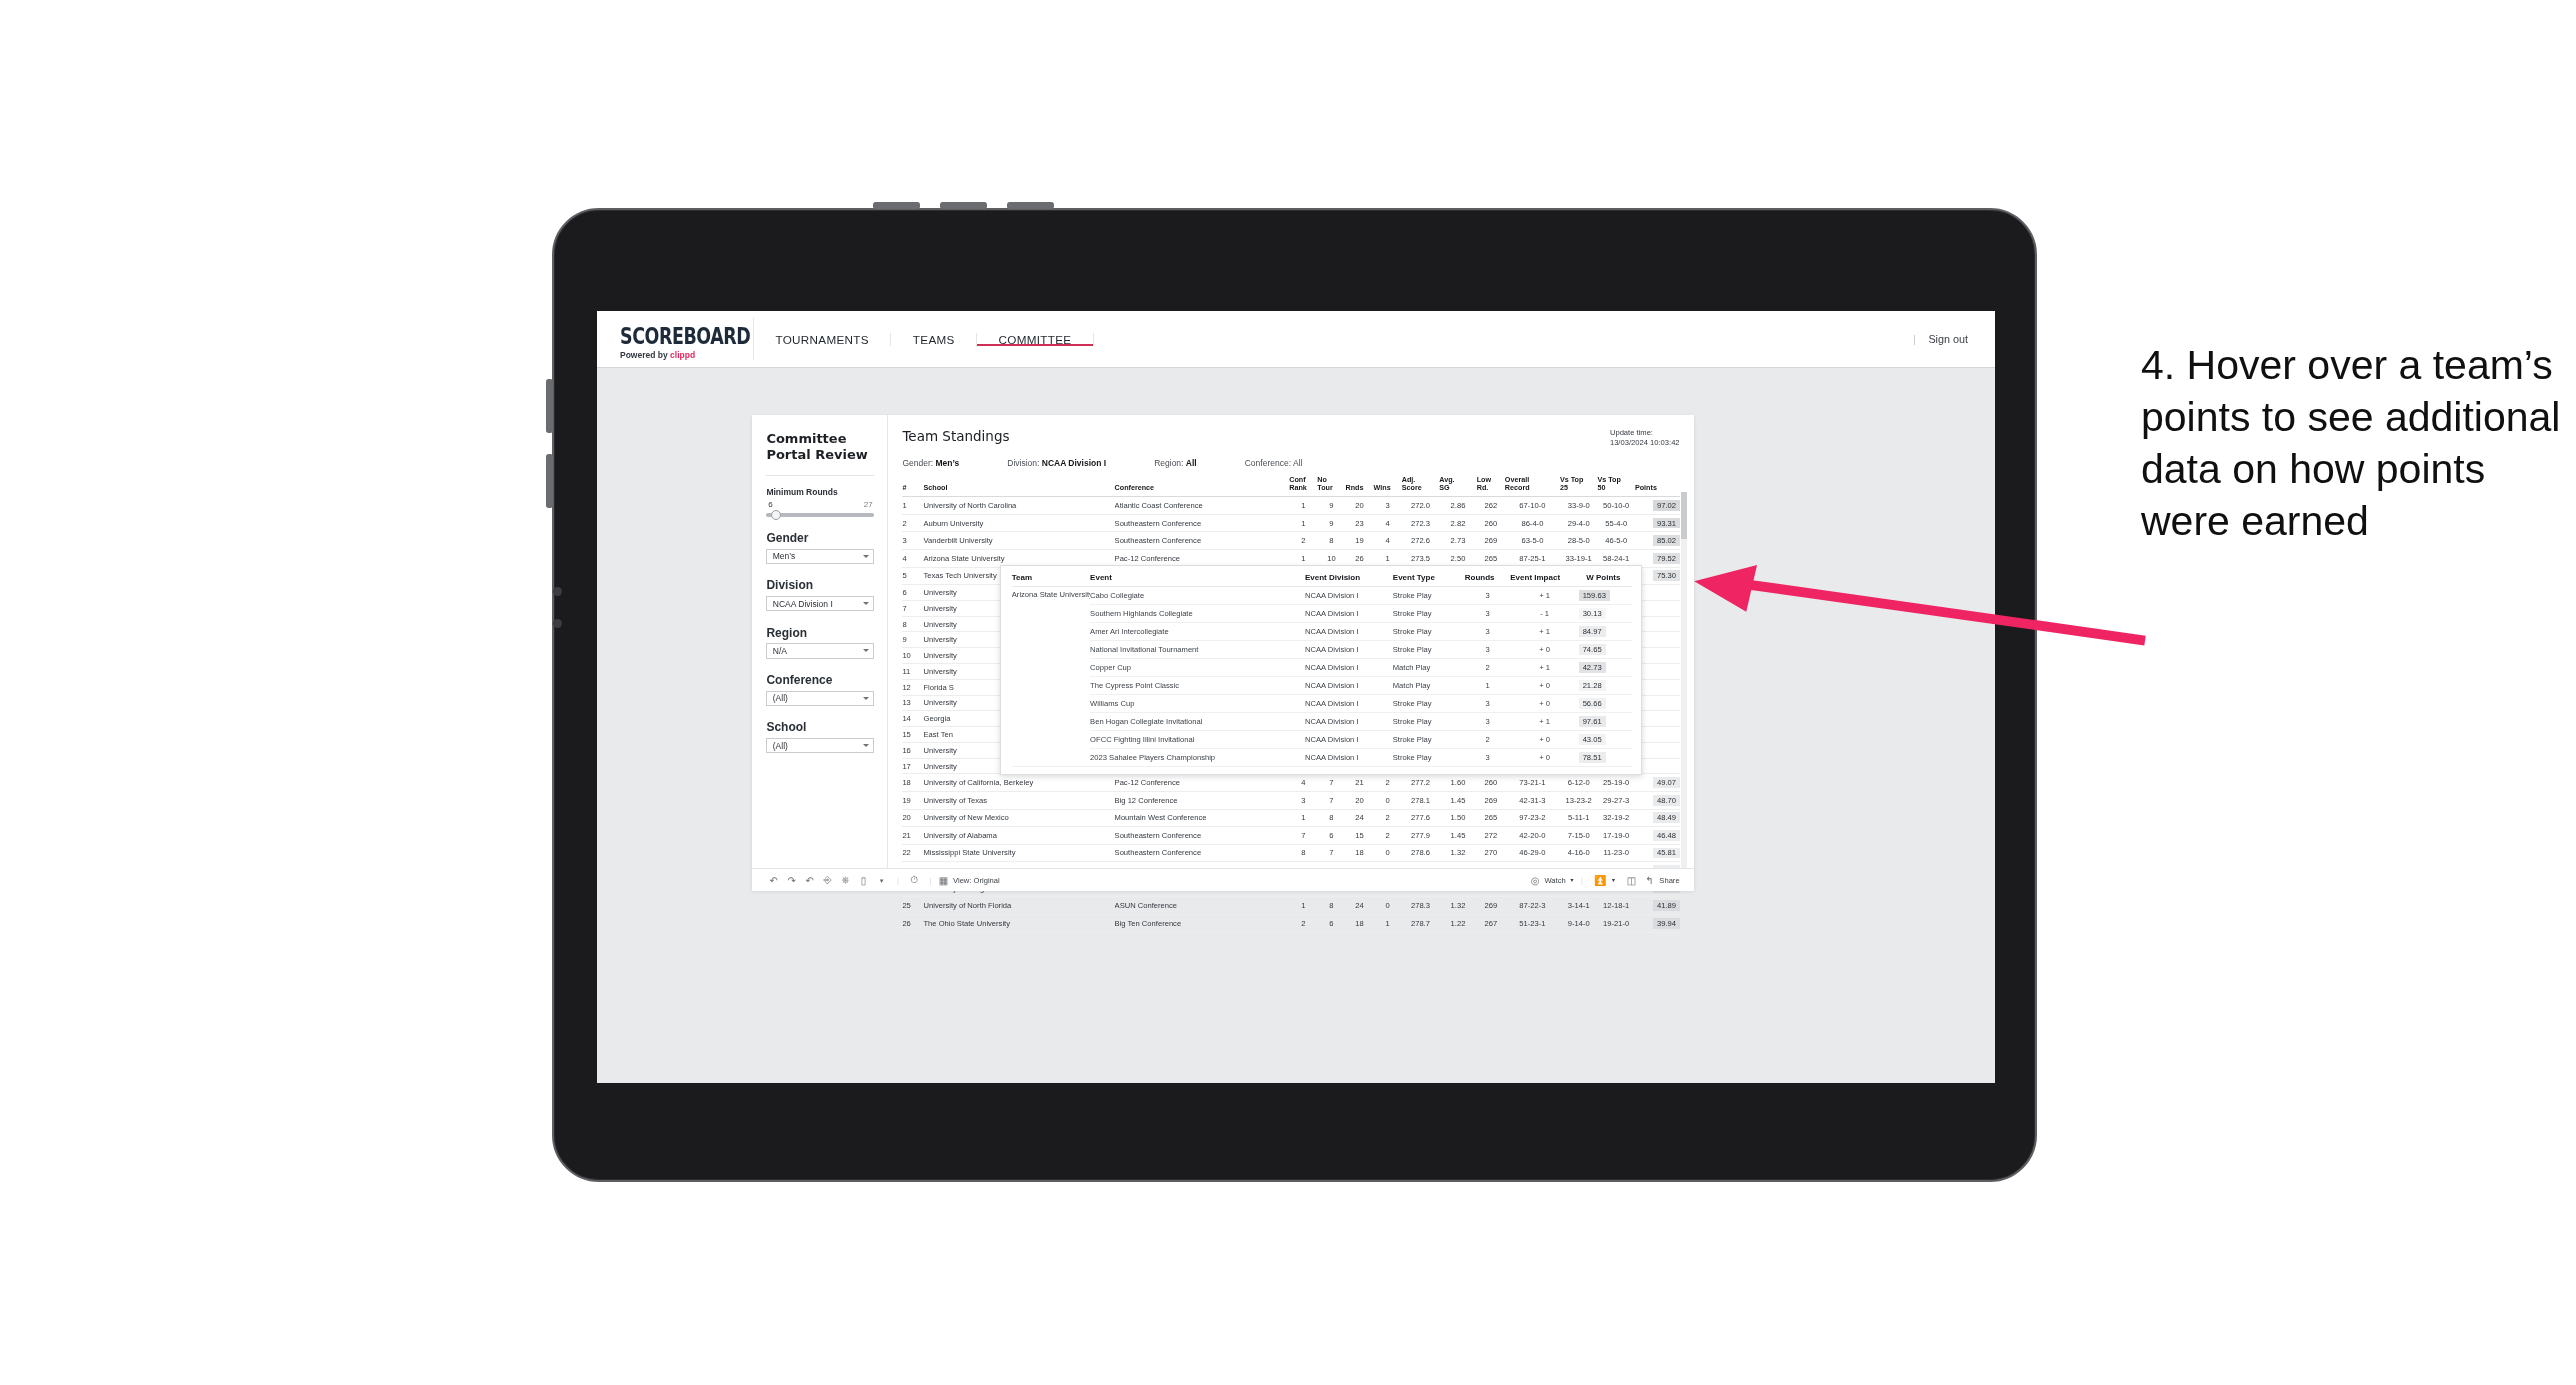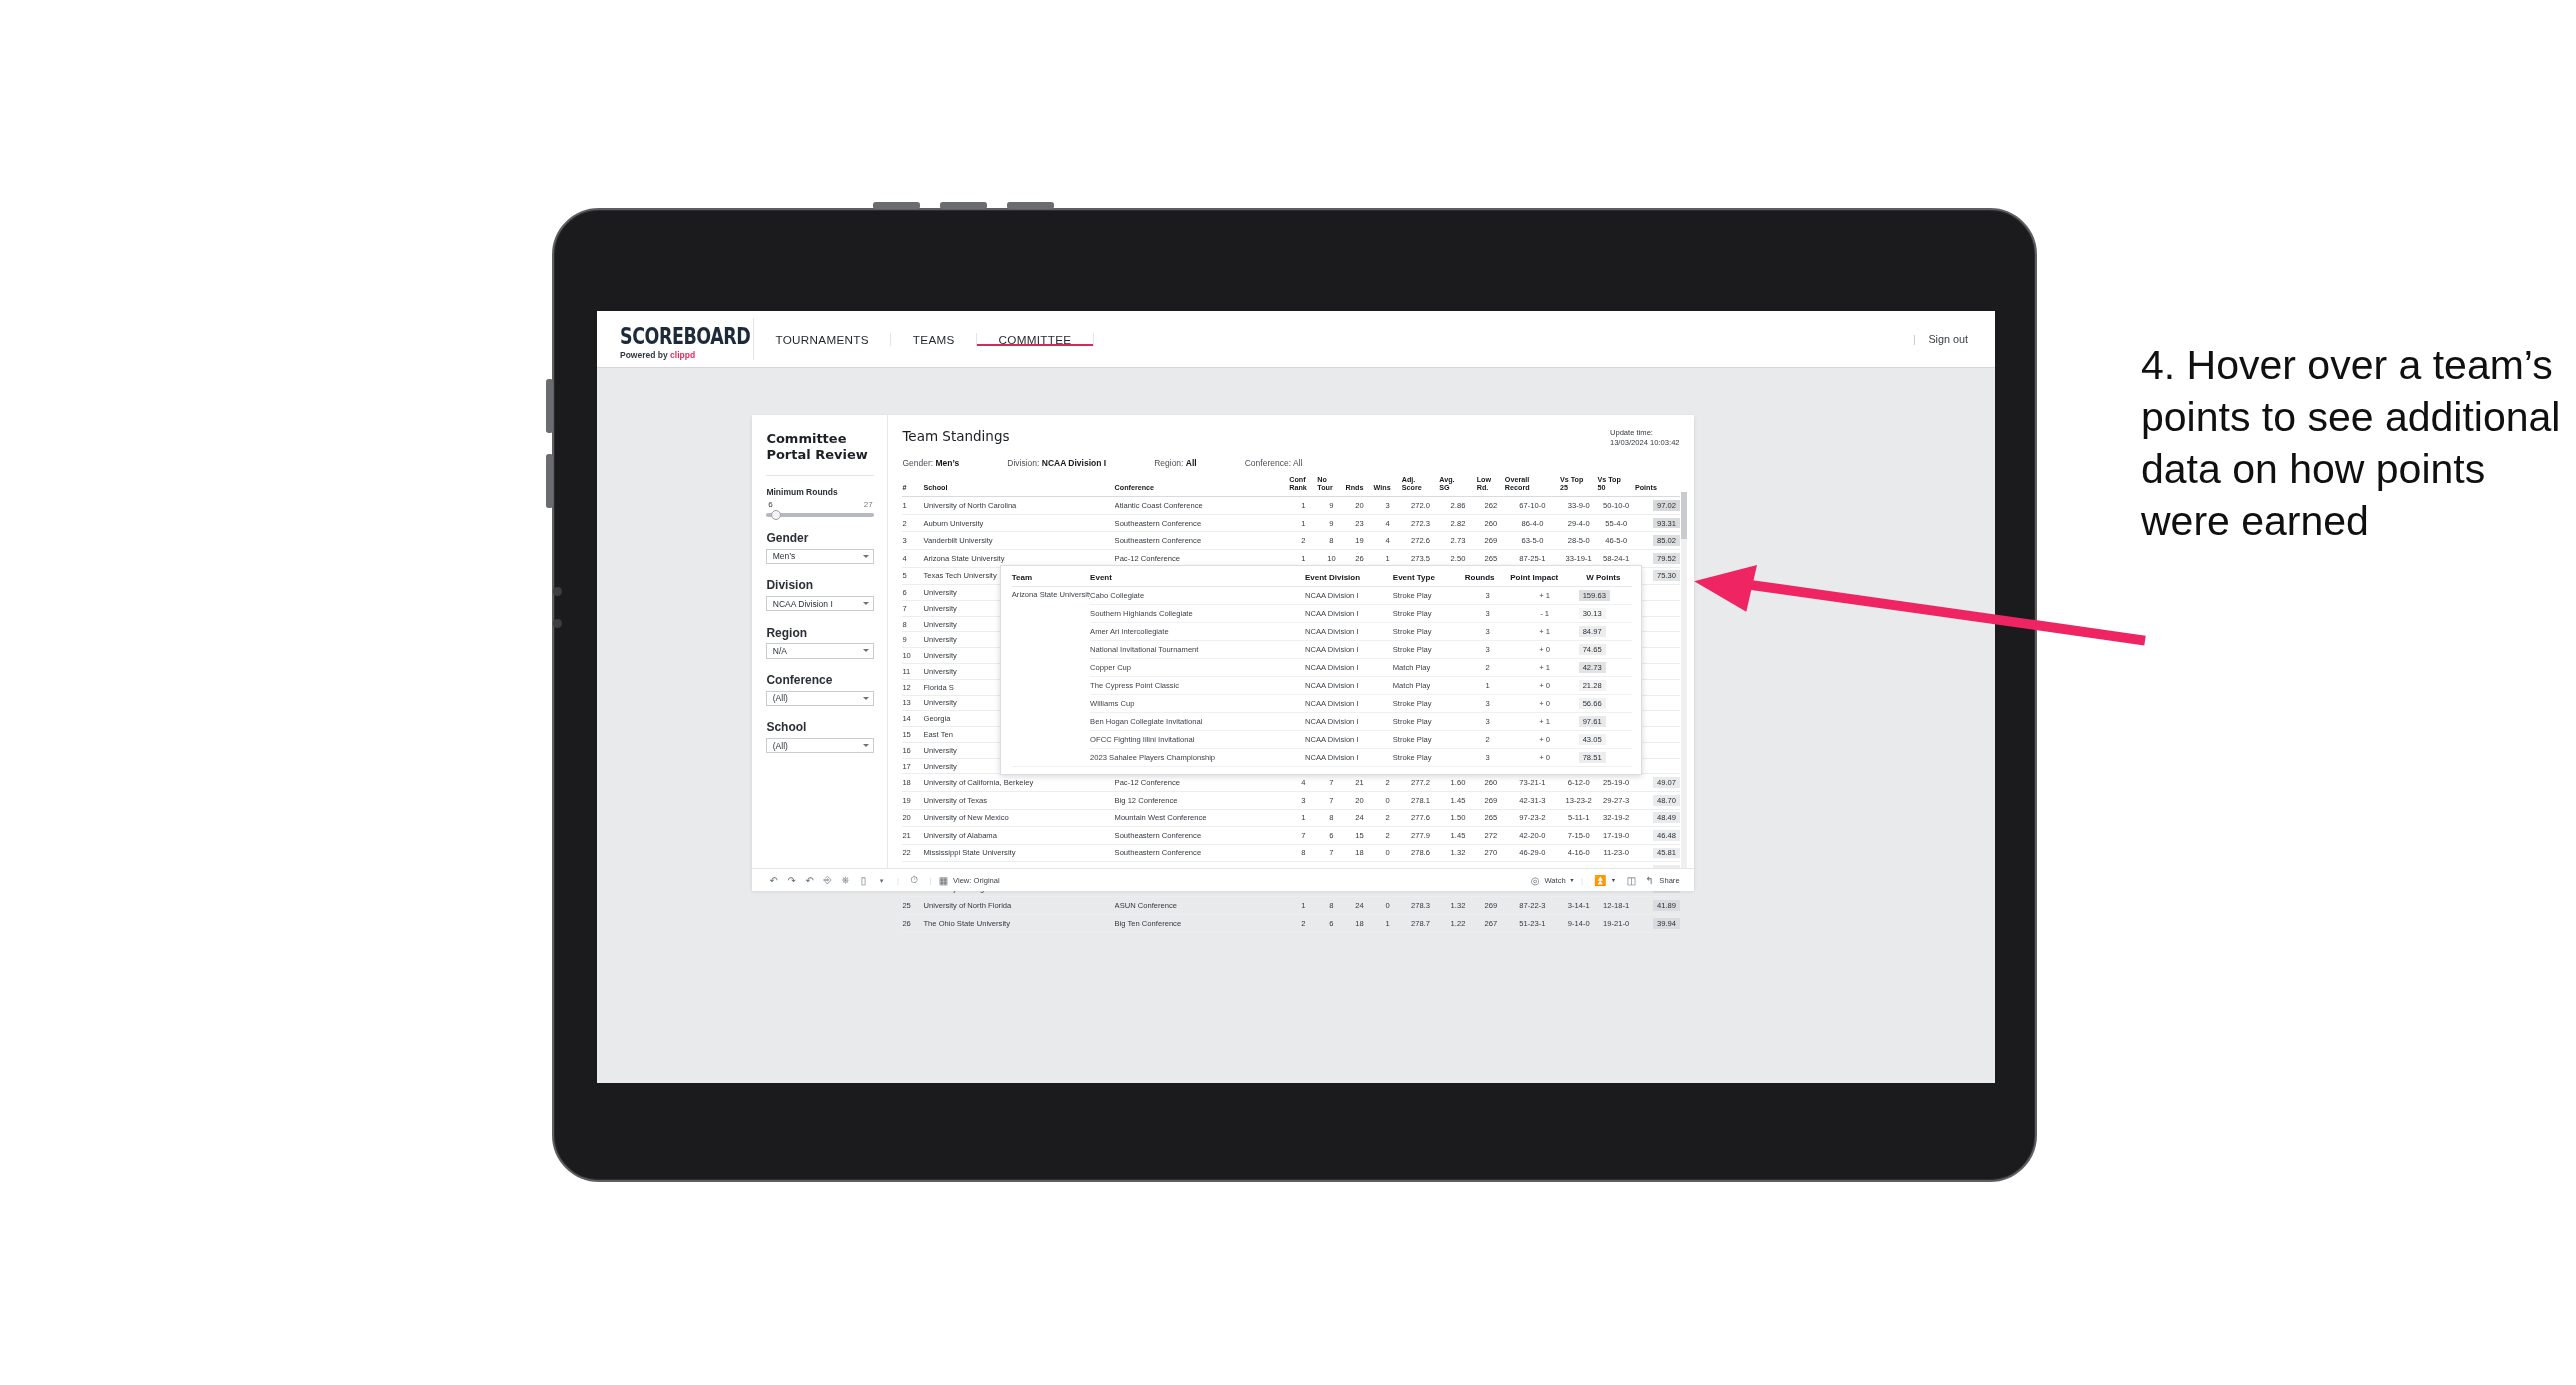--- a/index.html
+++ b/index.html
@@ -777,21 +777,21 @@
 
           <div id="tooltip">
             <table class="tt">
               <thead>
                   <tr id="tt-head-row">
                     <th class="t-team">Team</th>
                     <th class="t-event">Event</th>
                     <th class="t-div">Event Division</th>
                     <th class="t-type">Event Type</th>
                     <th class="t-rounds">Rounds</th>
-                    <th class="t-impact">Point Impact</th>
+                    <th class="t-impact">Event Impact</th>
                     <th class="t-wp">W Points</th>
                   </tr>
                 </thead>
               <tbody id="tt-body">
                   <tr>
                     <td class="t-team teamcell" rowspan="10">Arizona State University</td>
                     <td class="t-event">Cabo Collegiate</td>
                     <td class="t-div">NCAA Division I</td>
                     <td class="t-type">Stroke Play</td>
                     <td class="t-rounds">3</td>

